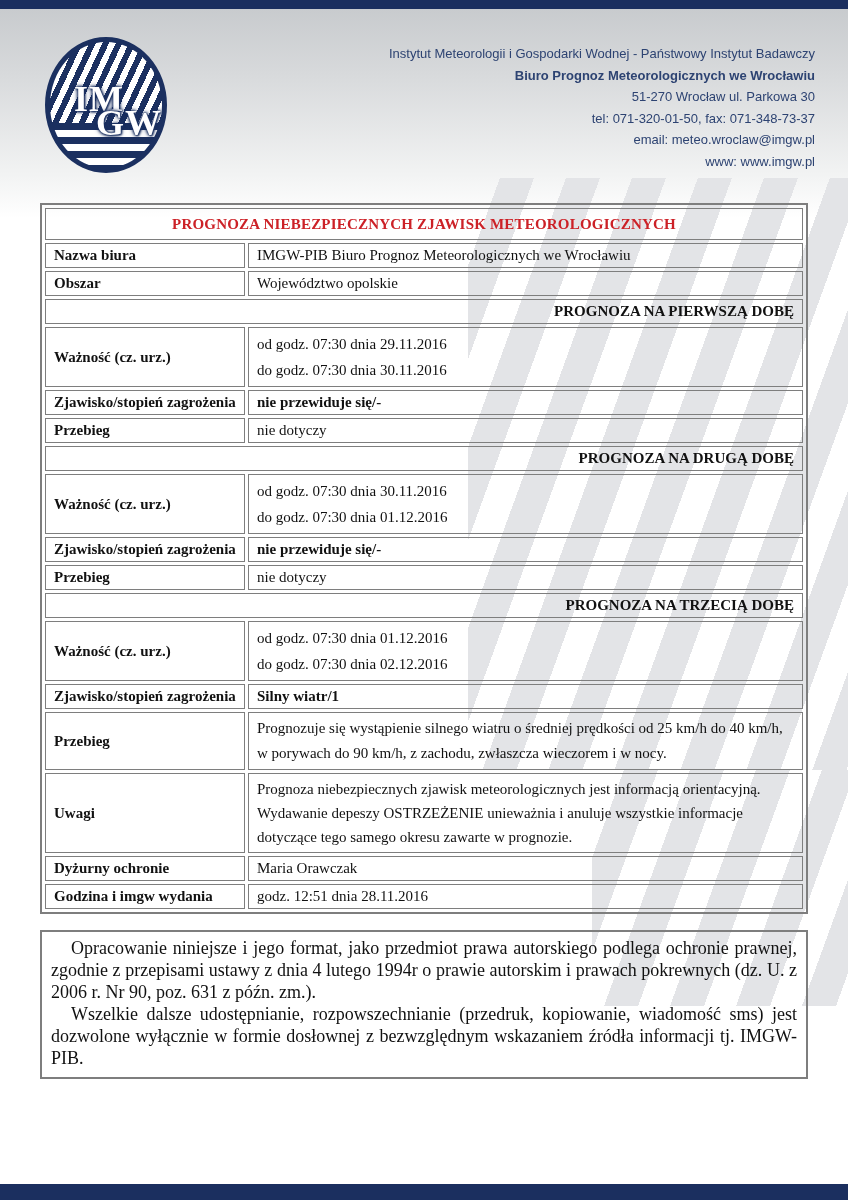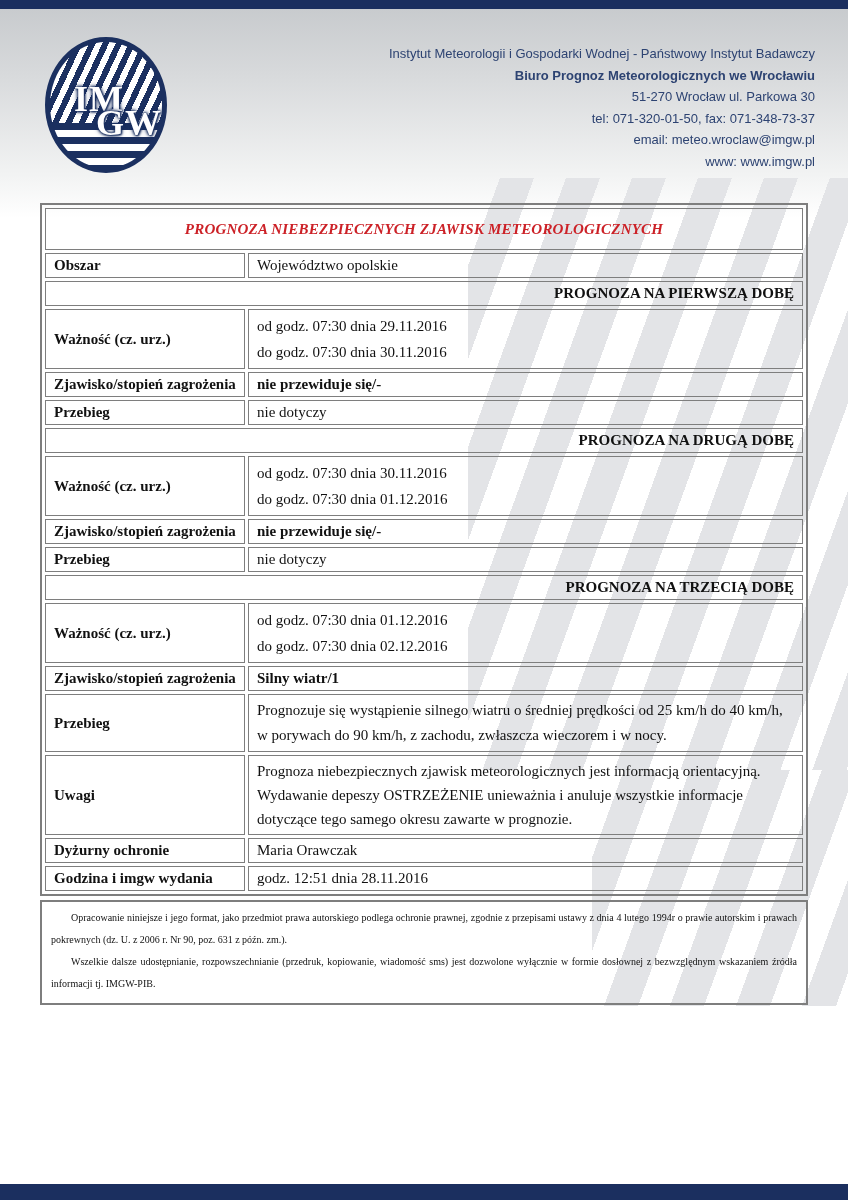--- a/index.html
+++ b/index.html
@@ -82,35 +82,35 @@
   table.main td {
     border: 1px solid #7e7e7e;
     padding: 3px 8px;
     font-size: 15px;
     vertical-align: middle;
     background: transparent;
   }
   td.label-cell { width: 200px; font-weight: bold; white-space: nowrap; }
   td.title-cell {
     text-align: center; font-weight: bold; font-size: 17px;
-    color: #cc2127; height: 42px; letter-spacing: 0.2px; font-style: italic;
+    color: #cc2127; height: 32px; letter-spacing: 0.2px;
   }
   td.section-cell { text-align: right; font-weight: bold; height: 22px; }
   td.h22 { height: 24px; }
   td.validity-cell { height: 52px; line-height: 26px; }
   td.bold-val { font-weight: bold; }
   td.course-long { height: 48px; line-height: 25px; }
   td.remarks-cell { height: 66px; line-height: 24px; vertical-align: top; padding-top: 5px; }
   td.remarks-label { vertical-align: top; padding-top: 5px; }
 
   .footer-box {
-    margin-top: 4px;
+    margin-top: 16px;
     border: 2px solid #7e7e7e;
     padding: 5px 9px 8px 9px;
-    font-size: 10px; line-height: 22px;
+    font-size: 18px; line-height: 22px;
     text-align: justify;
     background: transparent;
   }
   .footer-box p { text-indent: 20px; }
 </style>
 </head>
 <body>
 
 <div class="header-gradient"></div>
 <div class="watermark wm-upper"></div>
@@ -134,20 +134,24 @@
   <div>www: www.imgw.pl</div>
 </div>
 
 <div class="content">
   <table class="main">
     <tbody>
       <tr>
         <td colspan="2" class="title-cell">PROGNOZA NIEBEZPIECZNYCH ZJAWISK METEOROLOGICZNYCH</td>
       </tr>
       <tr>
+        <td class="label-cell h22">Nazwa biura</td>
+        <td class="h22">IMGW-PIB Biuro Prognoz Meteorologicznych we Wrocławiu</td>
+      </tr>
+      <tr>
         <td class="label-cell h22">Obszar</td>
         <td class="h22">Województwo opolskie</td>
       </tr>
 
       <tr>
         <td colspan="2" class="section-cell">PROGNOZA NA PIERWSZĄ DOBĘ</td>
       </tr>
       <tr>
         <td class="label-cell validity-cell">Ważność (cz. urz.)</td>
         <td class="validity-cell">

